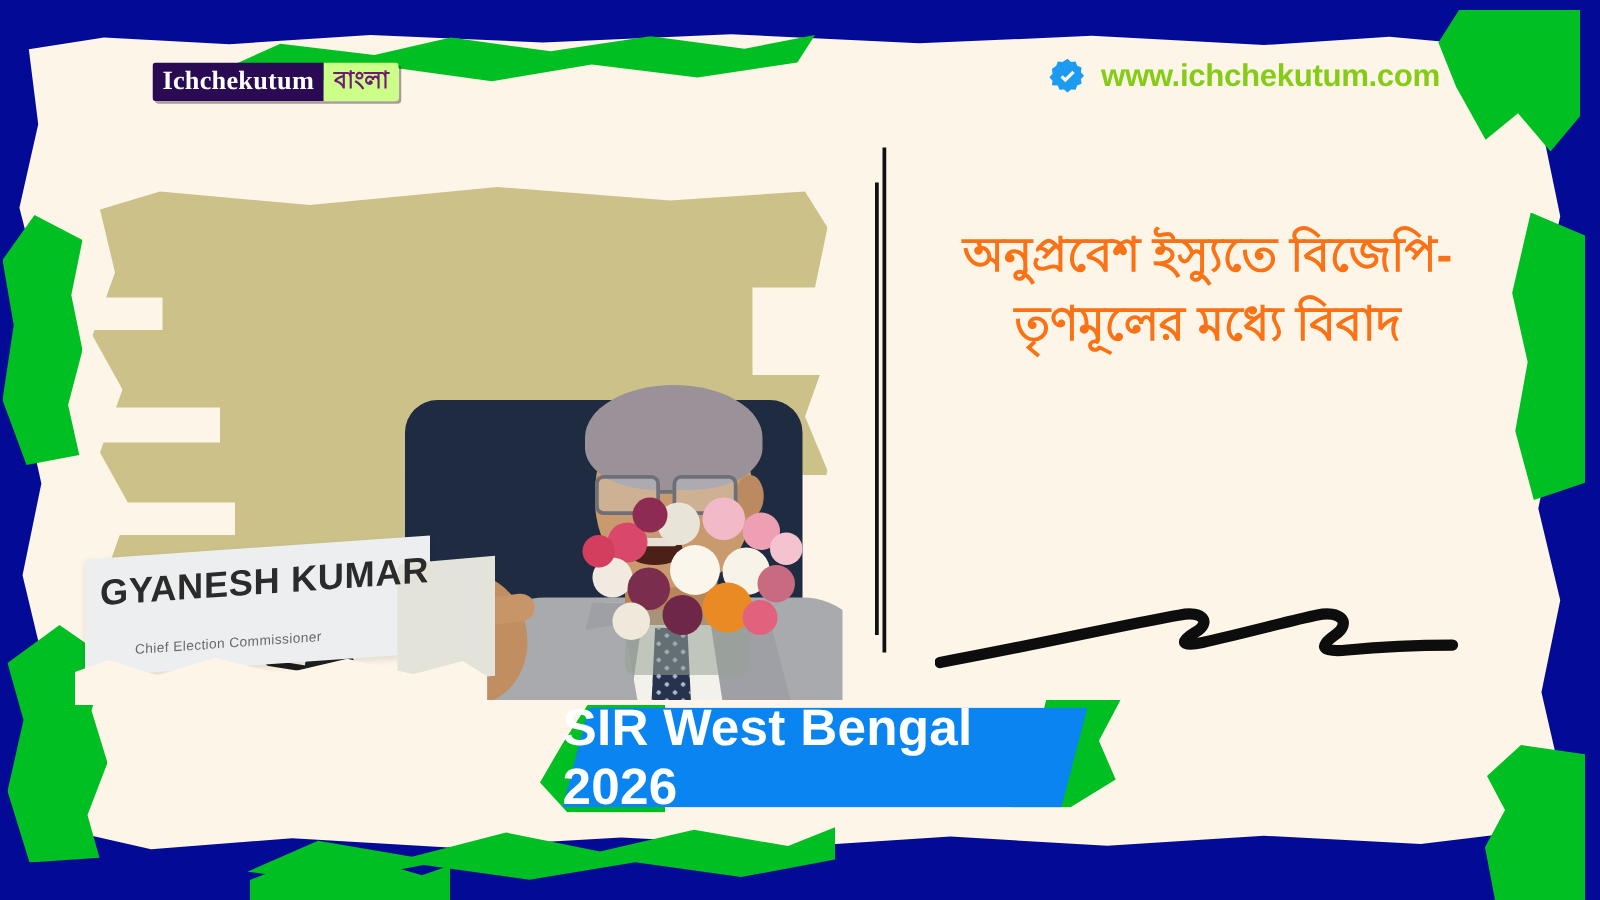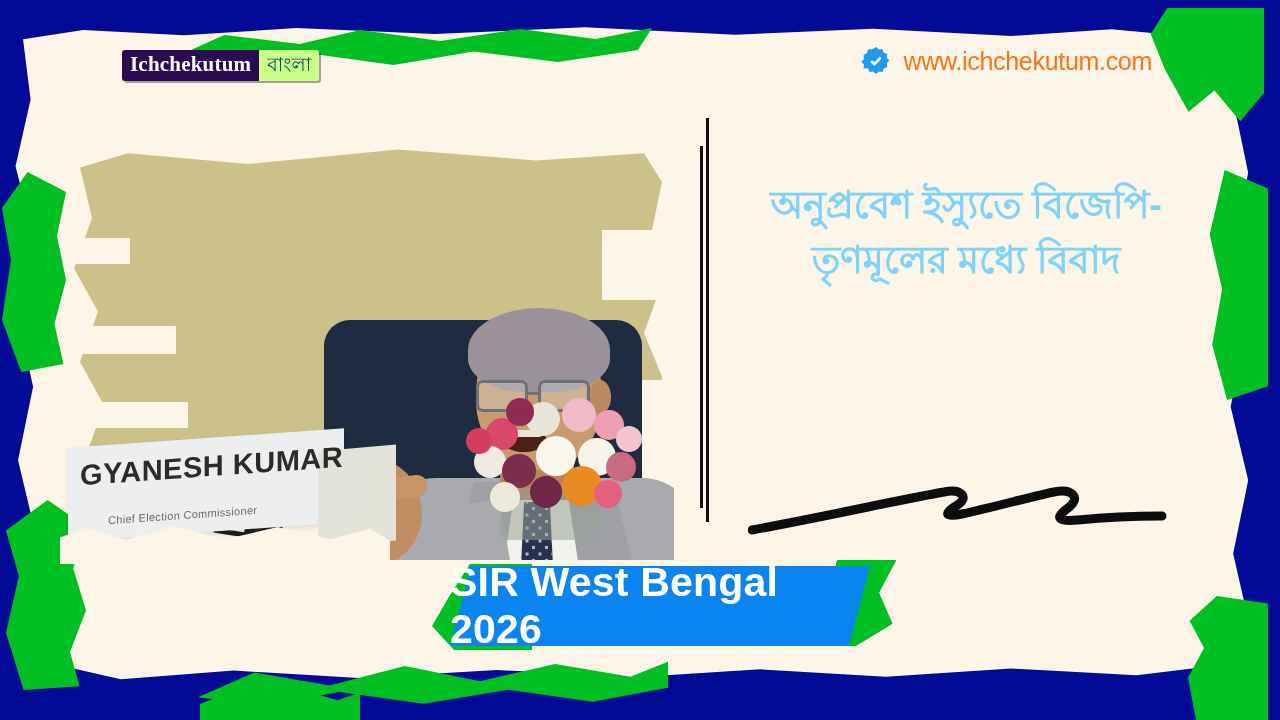--- a/index.html
+++ b/index.html
@@ -96,34 +96,34 @@
     box-shadow:2px 2px 0 rgba(0,0,0,.35);
   }
   .logo-en {
     background:#2A0A52; color:#FFFFFF;
     font-family:"Liberation Serif", serif;
     font-weight:700; font-size:21px;
     padding:2px 8px 4px 8px; letter-spacing:.2px;
     line-height:25px;
   }
   .logo-bn {
-    background:#CCFF88; color:#0c4a6e;
+    background:#CCFF88; color:#701a75;
     font-family:"Liberation Sans", sans-serif;
-    font-weight:400; font-size:19px;
+    font-weight:700; font-size:19px;
     padding:2px 8px 4px 8px; line-height:25px;
   }
 
   
   .site {
     position:absolute; right:128px; top:46px;
     display:flex; align-items:center; gap:12px;
   }
   .badge { width:30px; height:30px; position:relative; flex:0 0 auto; }
   .site-url {
-    color:#f97316; font-weight:400; font-size:25px;
+    color:#84cc16; font-weight:700; font-size:25px;
     letter-spacing:-.3px; white-space:nowrap;
   }
 
   
   .photo {
     position:absolute; left:62px; top:130px;
     width:612px; height:430px;
     overflow:hidden;
   }
   .brush {
@@ -257,21 +257,21 @@
     width:3px; height:404px; background:#101010;
   }
   .divider2 {
     position:absolute; left:700px; top:146px;
     width:3px; height:362px; background:#101010;
   }
 
   
   .headline {
     position:absolute; left:730px; top:178px; width:472px;
-    text-align:center; color:#7dd3fc;
+    text-align:center; color:#f97316;
     font-family:"Liberation Sans", sans-serif;
     font-weight:700; font-size:38px; line-height:1.46;
     letter-spacing:-.2px;
   }
 
   
   .squiggle { position:absolute; left:748px; top:466px; width:430px; height:72px; }
 
   
   .banner { position:absolute; left:404px; top:560px; width:520px; height:92px; }

